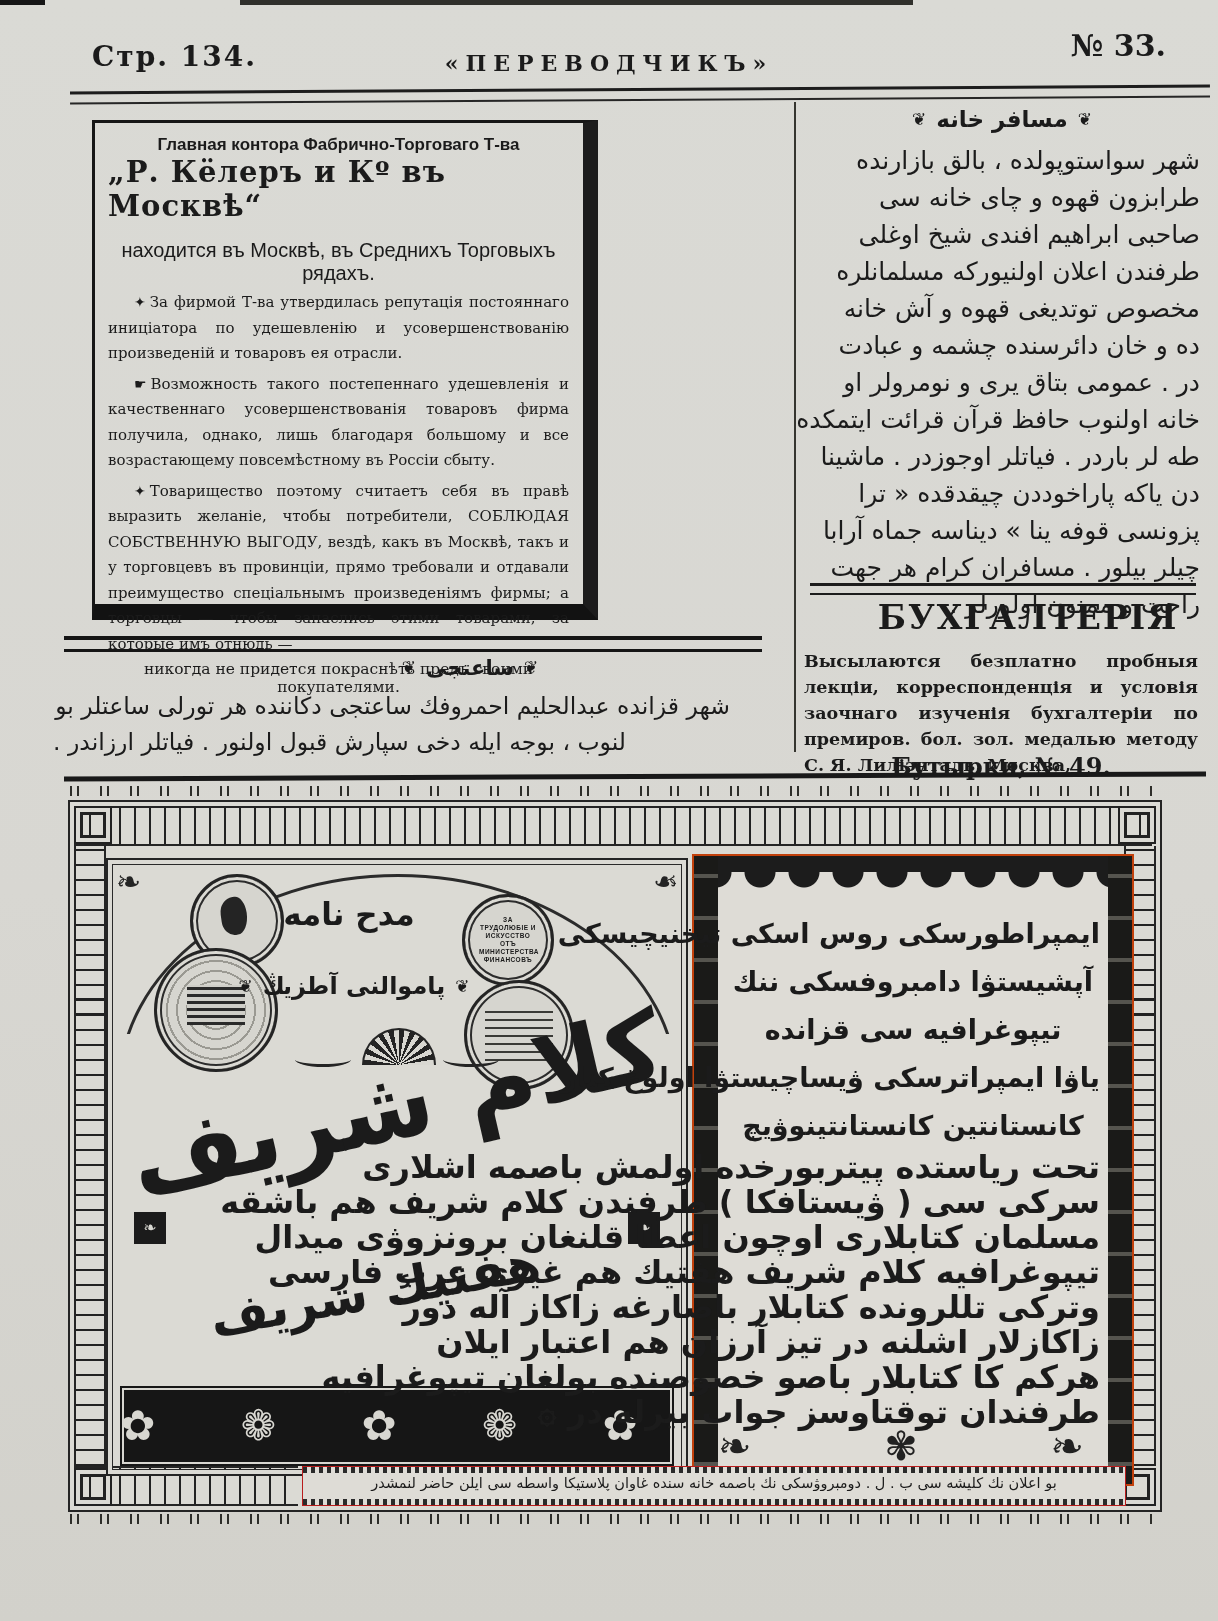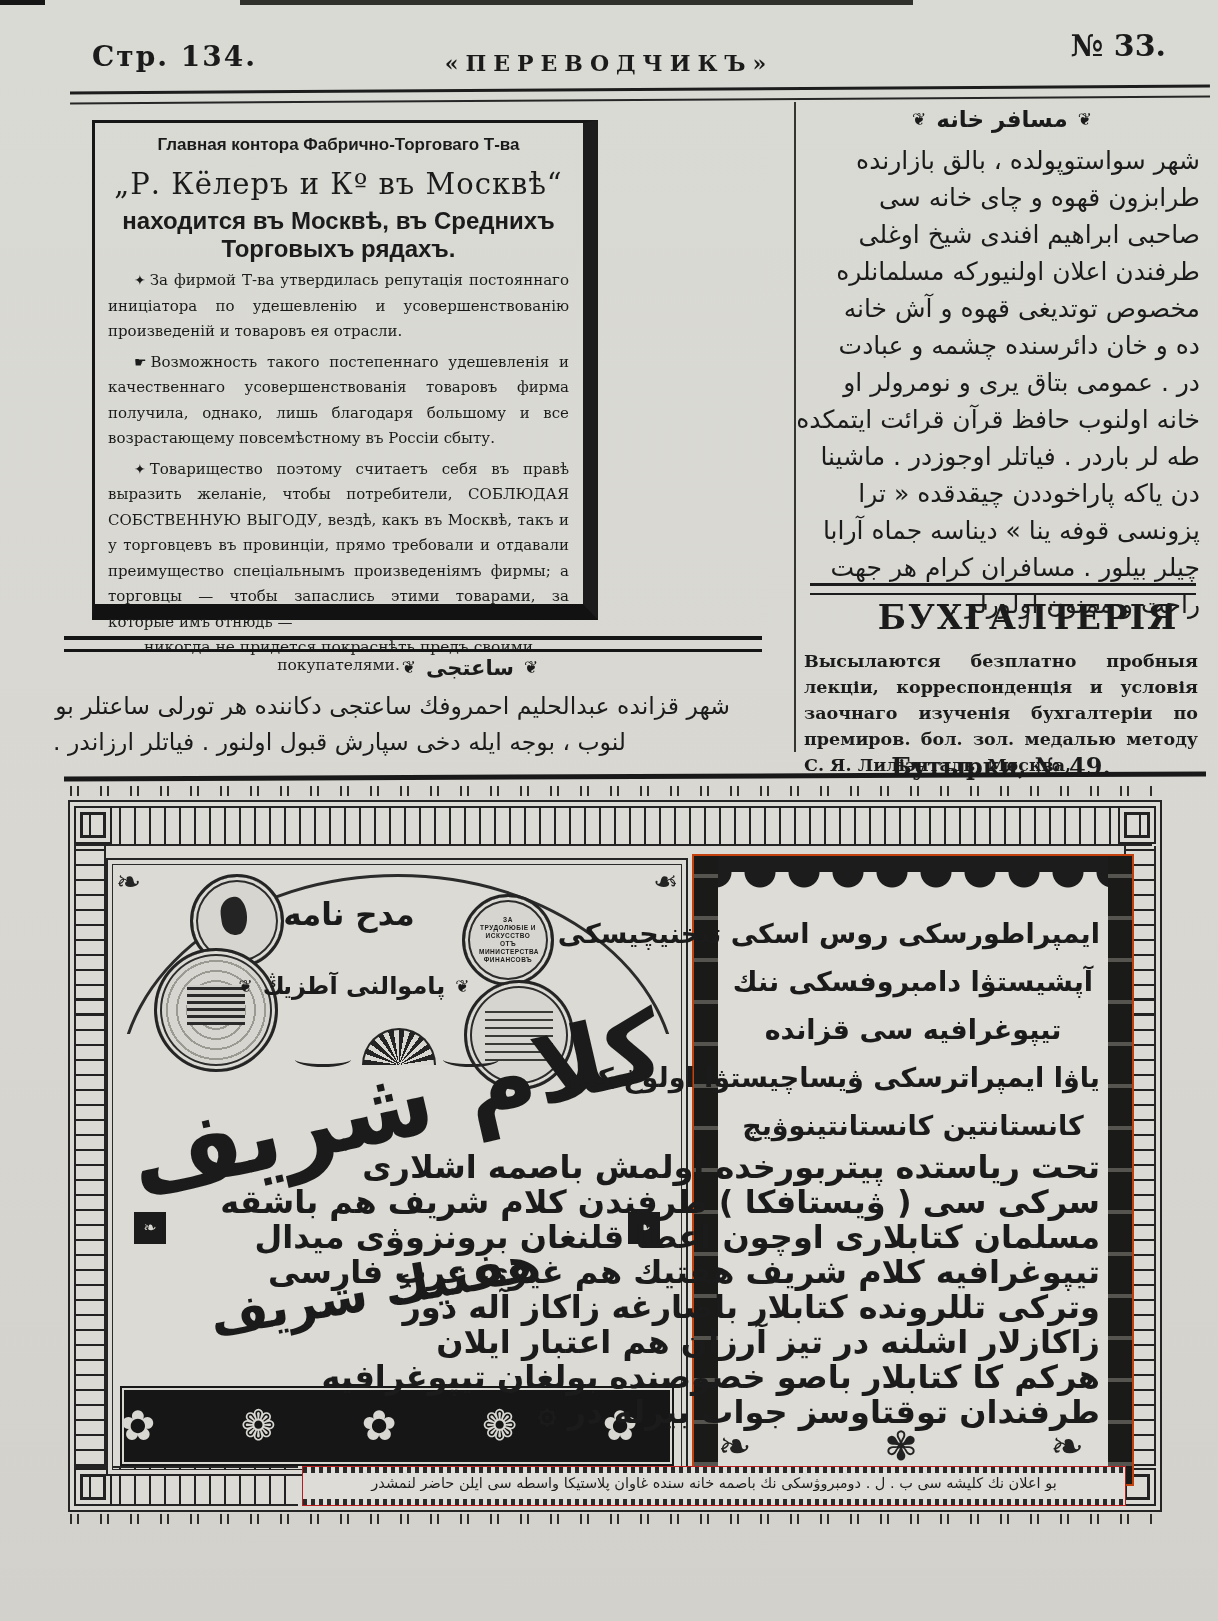--- a/index.html
+++ b/index.html
@@ -13,22 +13,22 @@
   .pageno{left:92px;top:40px;font-size:28px;font-weight:bold;letter-spacing:2px;}
   .masthead{left:0;right:0;top:50px;text-align:center;font-size:22px;font-weight:bold;letter-spacing:7px;}
   .issueno{right:52px;top:28px;font-size:30px;font-weight:bold;}
   .headrule{left:70px;width:1140px;top:88px;height:8px;border-top:3px solid #1d1d1d;border-bottom:2px solid #262626;transform:rotate(-0.35deg);}
   .colrule{left:794px;top:102px;width:2px;height:650px;background:#35352f;}
   
   .kbox{left:92px;top:120px;width:506px;height:500px;box-sizing:border-box;
         border:3px solid #161616;border-right:15px solid #1c1c1c;border-bottom:16px solid #121212;
         padding:12px 14px 4px 13px;}
   .k-top{ text-align:center;font-size:17px;font-weight:bold;}
-  .k-title{text-align:center;font-size:29px;font-weight:normal;margin-top:12px;letter-spacing:1px;}
-  .k-loc{text-align:center;font-size:24px;font-weight:bold;margin-top:6px;}
+  .k-title{text-align:left;font-size:29px;font-weight:bold;margin-top:0;letter-spacing:1px;}
+  .k-loc{text-align:center;font-size:20px;font-weight:normal;margin-top:16px;}
   .k-p{font-size:15px;line-height:25.5px;text-align:justify;text-indent:26px;margin-top:5px;}
   .k-p .blt{font-size:14px;padding-right:4px;}
   .k-close{text-align:center;font-size:15.5px;margin-top:3px;}
   
   .mus-head{left:806px;top:106px;width:392px;text-align:center;font-size:23px;font-weight:bold;}
   .orn{font-family:"DejaVu Sans",sans-serif;font-size:17px;vertical-align:2px;padding:0 10px;}
   .mus-lines{left:804px;top:142px;width:396px;}
   .mus-lines .ln{font-size:25px;line-height:37px;text-align:right;white-space:nowrap;}
   .shortrule{left:810px;top:583px;width:386px;height:7px;border-top:3px solid #1c1c1c;border-bottom:2px solid #1c1c1c;}
   .bukh-title{left:832px;top:598px;width:392px;text-align:center;font-size:33px;font-weight:bold;letter-spacing:2px;}

